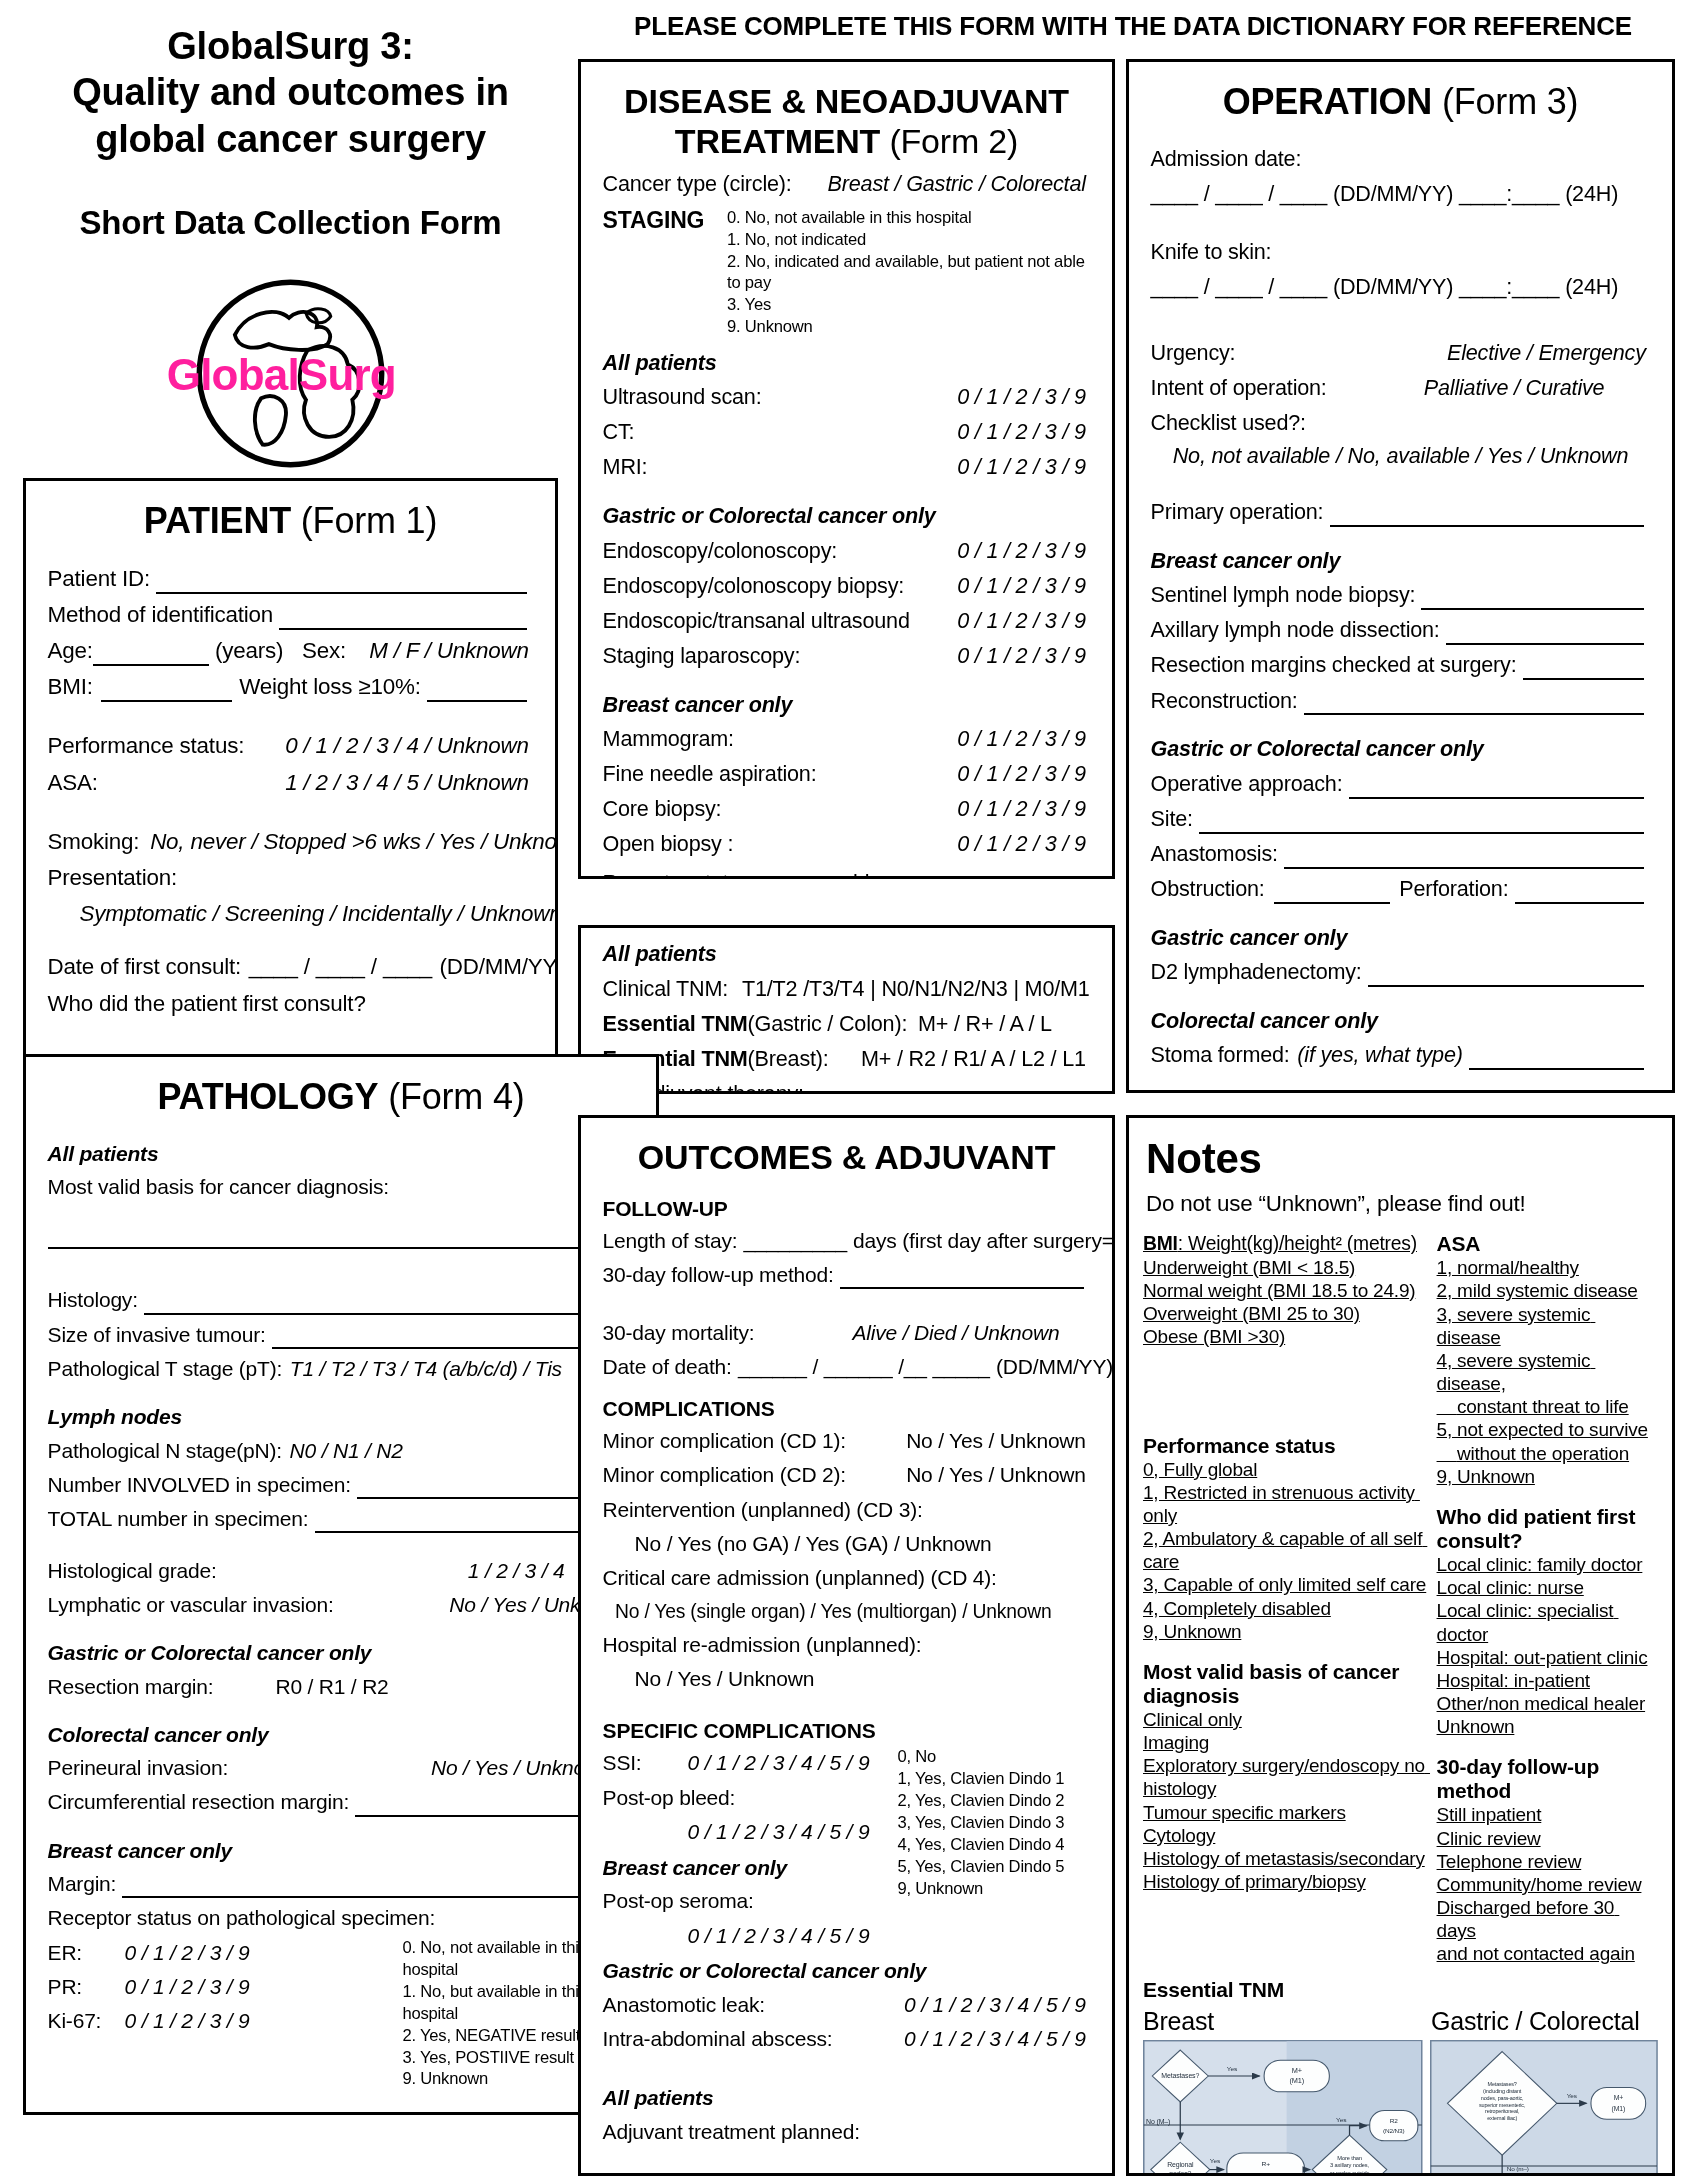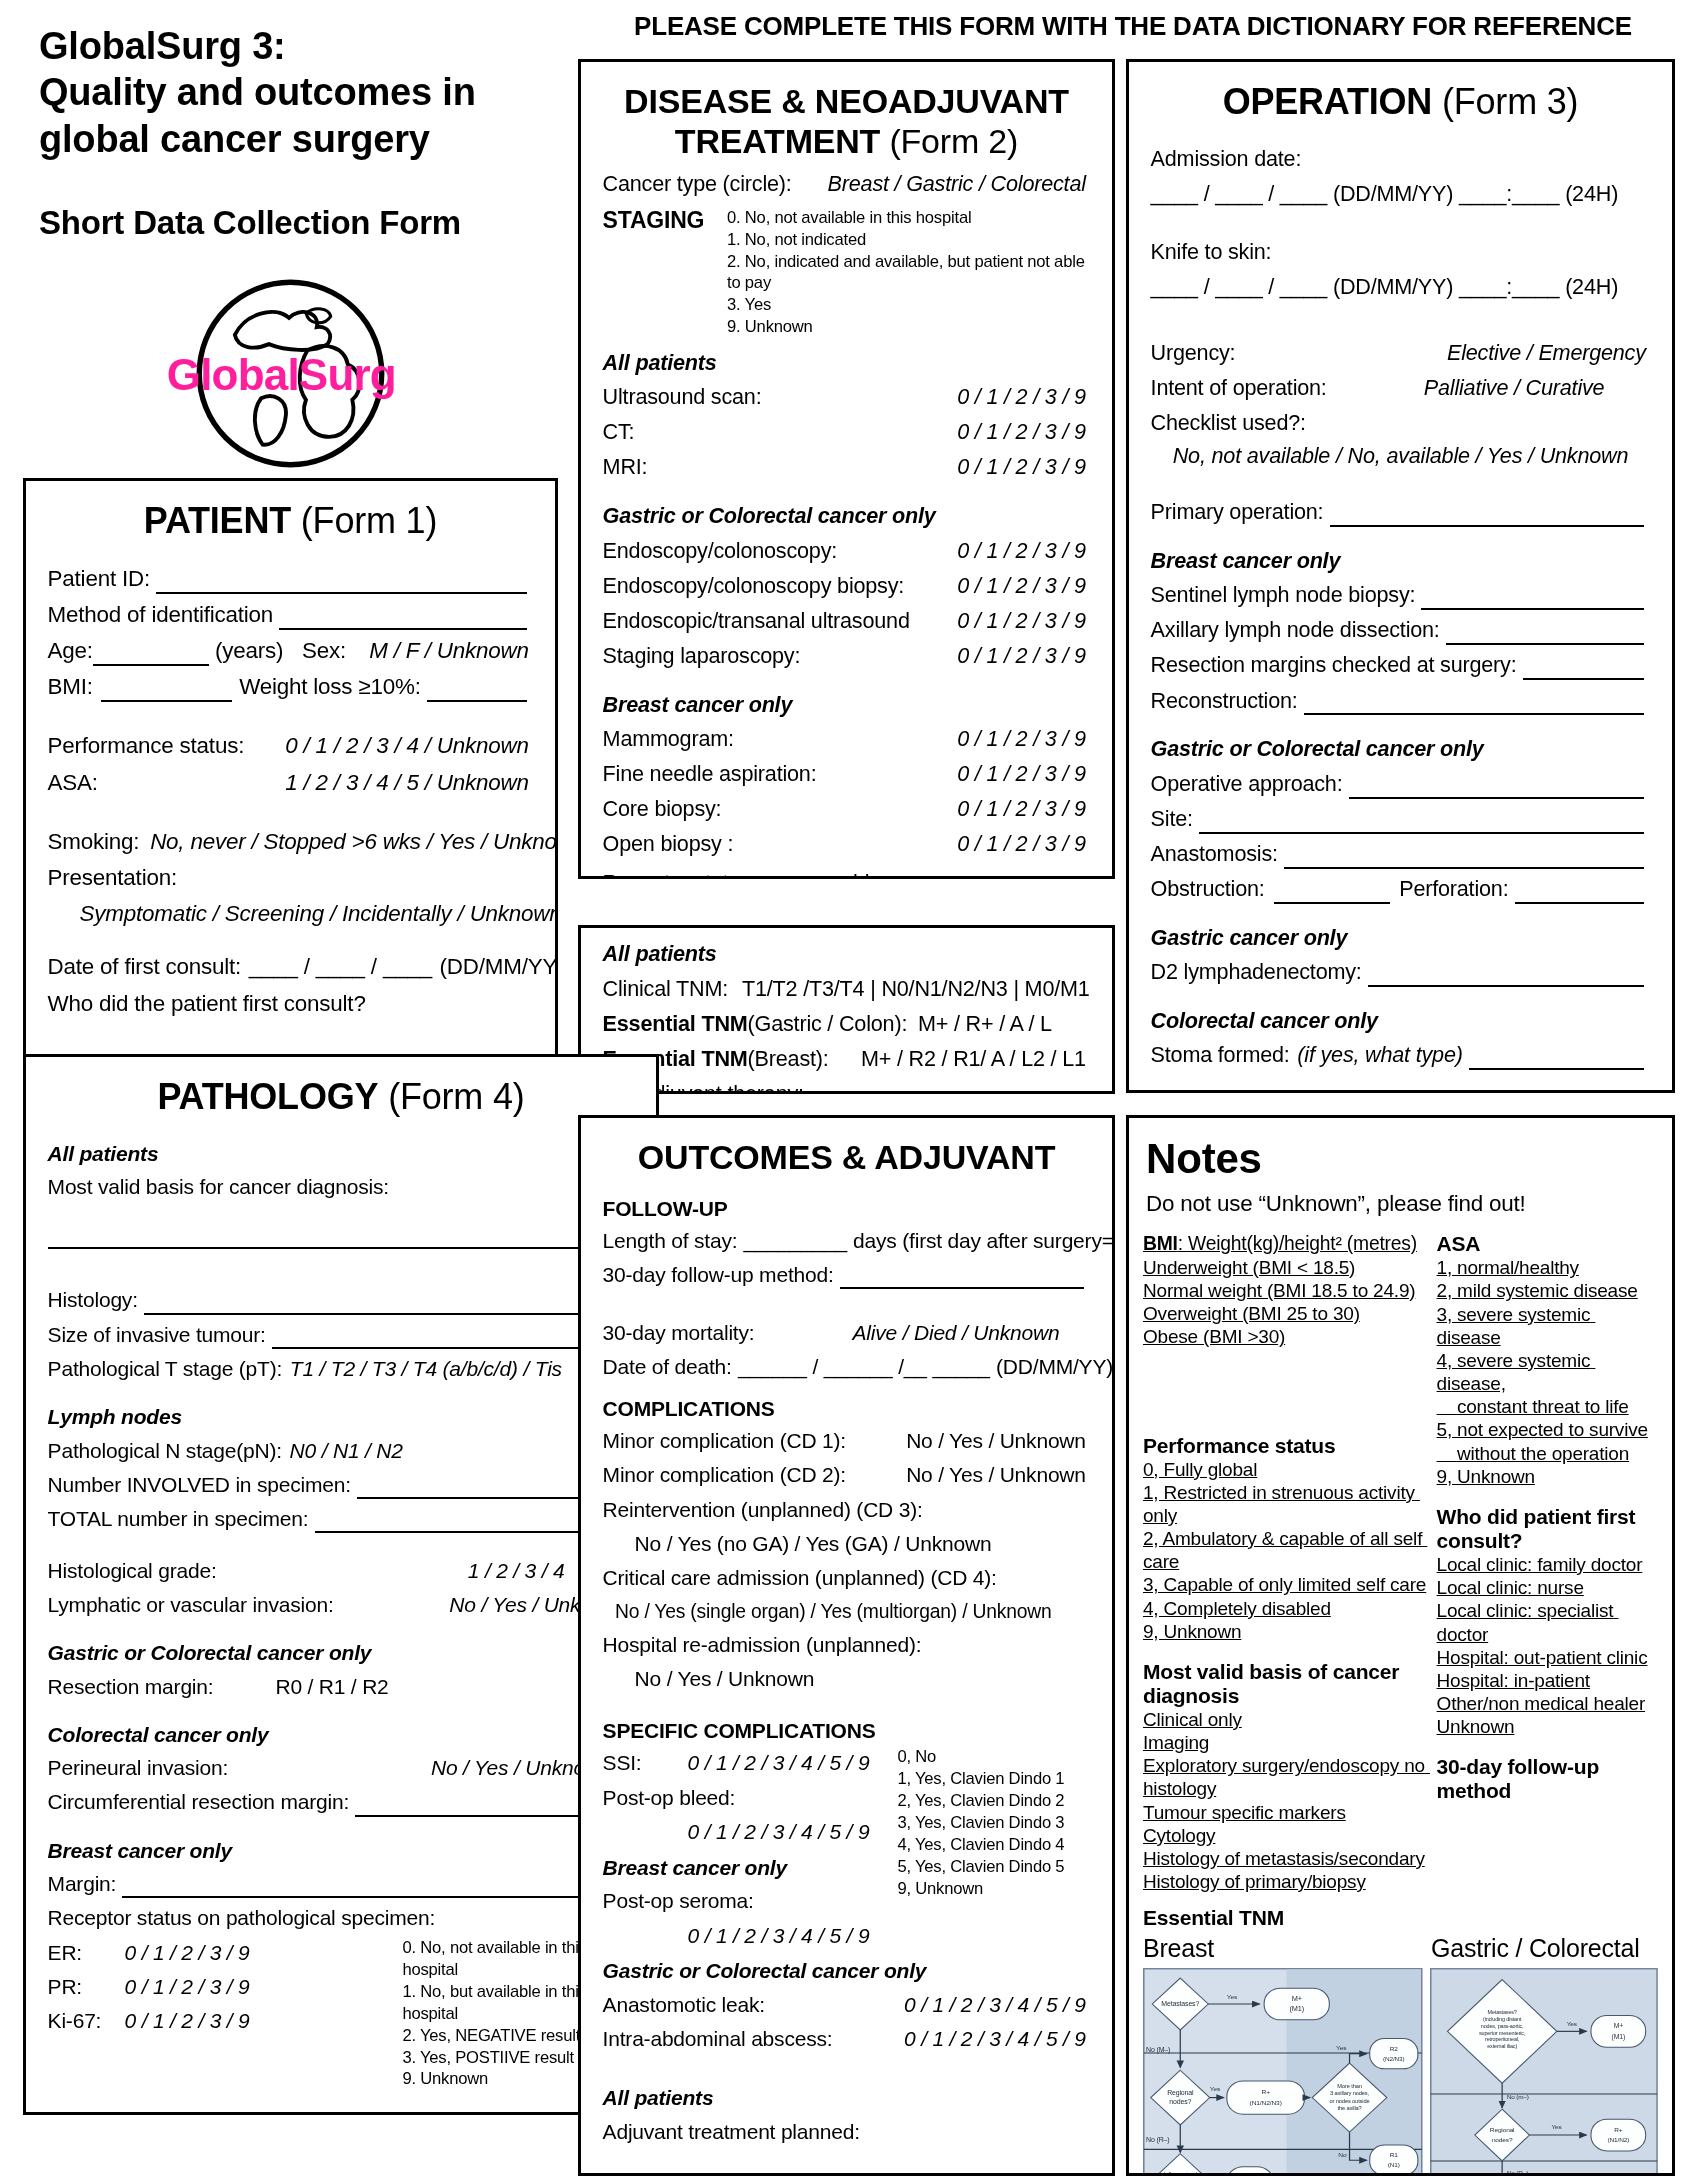--- a/index.html
+++ b/index.html
@@ -1,21 +1,21 @@
 <!DOCTYPE html>
 <html style="font-size:12.4px"><head>
 <meta charset="utf-8">
 <style>
   html,body{margin:0;padding:0;background:#888;}
   #page{position:relative;width:1688px;height:2183px;background:#ffffff;
         font-family:"Liberation Sans","DejaVu Sans",sans-serif;color:#000;letter-spacing:-0.2px;}
   .notice{position:absolute;left:588px;top:10.8px;width:1090px;text-align:center;
           font-size:26px;font-weight:bold;}
   
-  .masthead{position:absolute;left:39px;top:23px;width:503px;}
+  .masthead{position:absolute;left:39px;top:23px;width:503px;text-align:center;}
   .mh-title{font-size:38px;font-weight:bold;line-height:1.22;}
   .mh-sub{margin-top:42px;font-size:33px;font-weight:bold;}
   .globe-wrap{margin:31px auto 0;width:201px;height:201px;position:relative;}
   .logo-word{position:absolute;left:50%;transform:translateX(-54%);top:77px;
              font-size:44px;font-weight:bold;color:#ff1f9e;letter-spacing:-0.8px;white-space:nowrap;}
   .mh-link{margin-top:23px;font-size:31px;color:#1a3ee8;text-decoration:underline;cursor:pointer;}
   
   .box{position:absolute;border:3.9px solid #000;background:#fff;box-sizing:border-box;
        padding:18.6px 21.6px;overflow:hidden;}
   #patient-box{left:23px;top:478px;width:535px;height:612px;font-size:22.4px;}
@@ -525,20 +525,21 @@
         <div class="note-list"><div>0, Fully global</div><div>1, Restricted in strenuous activity only</div><div>2, Ambulatory &amp; capable of all self care</div><div>3, Capable of only limited self care</div><div>4, Completely disabled</div><div>9, Unknown</div></div>
         <div class="note-h">Most valid basis of cancer diagnosis</div>
         <div class="note-list"><div>Clinical only</div><div>Imaging</div><div>Exploratory surgery/endoscopy no histology</div><div>Tumour specific markers</div><div>Cytology</div><div>Histology of metastasis/secondary</div><div>Histology of primary/biopsy</div></div>
       </div>
       <div class="note-col-r">
         <div class="note-h" style="margin-top:0">ASA</div>
         <div class="note-list"><div>1, normal/healthy</div><div>2, mild systemic disease</div><div>3, severe systemic disease</div><div>4, severe systemic disease,</div><div>    constant threat to life</div><div>5, not expected to survive</div><div>    without the operation</div><div>9, Unknown</div></div>
         <div class="note-h">Who did patient first consult?</div>
         <div class="note-list"><div>Local clinic: family doctor</div><div>Local clinic: nurse</div><div>Local clinic: specialist doctor</div><div>Hospital: out-patient clinic</div><div>Hospital: in-patient</div><div>Other/non medical healer</div><div>Unknown</div></div>
         <div class="note-h">30-day follow-up method</div>
+        <div class="note-list"><div>Still inpatient</div><div>Clinic review</div><div>Telephone review</div><div>Community/home review</div><div>Discharged before 30 days</div><div>and not contacted again</div></div>
       </div>
     </div>
     <div class="note-h" style="margin-top:12.4px">Essential TNM</div>
     <div class="flow-labels">
       <span>Breast</span>
       <span>Gastric / Colorectal</span>
     </div>
     <div class="flow-row">
 
       <svg class="flow" viewBox="0 0 360 400" width="281" height="288" preserveAspectRatio="none" style="font-size:25px">

